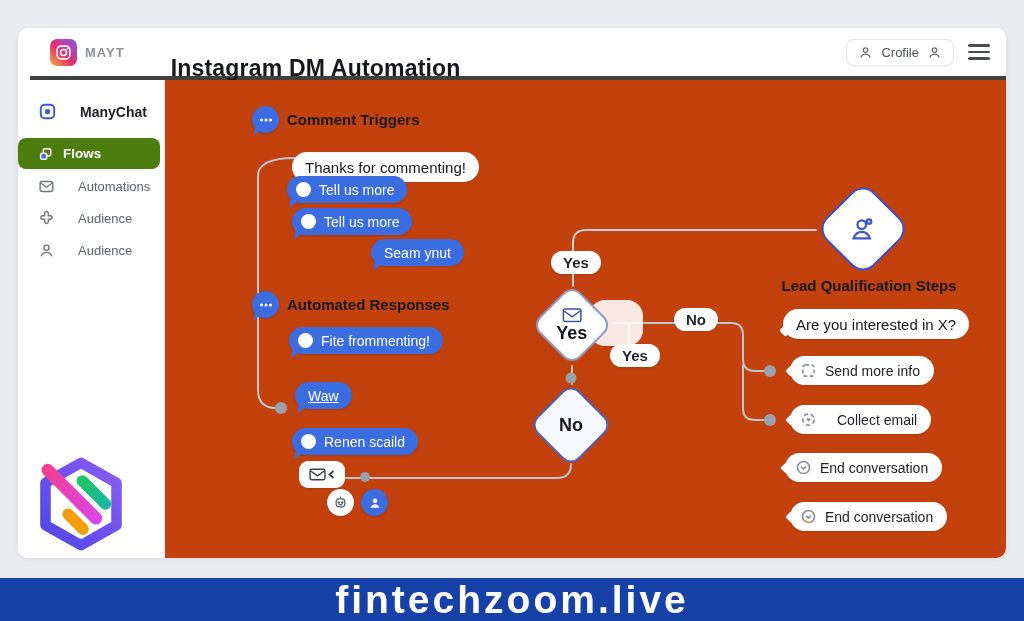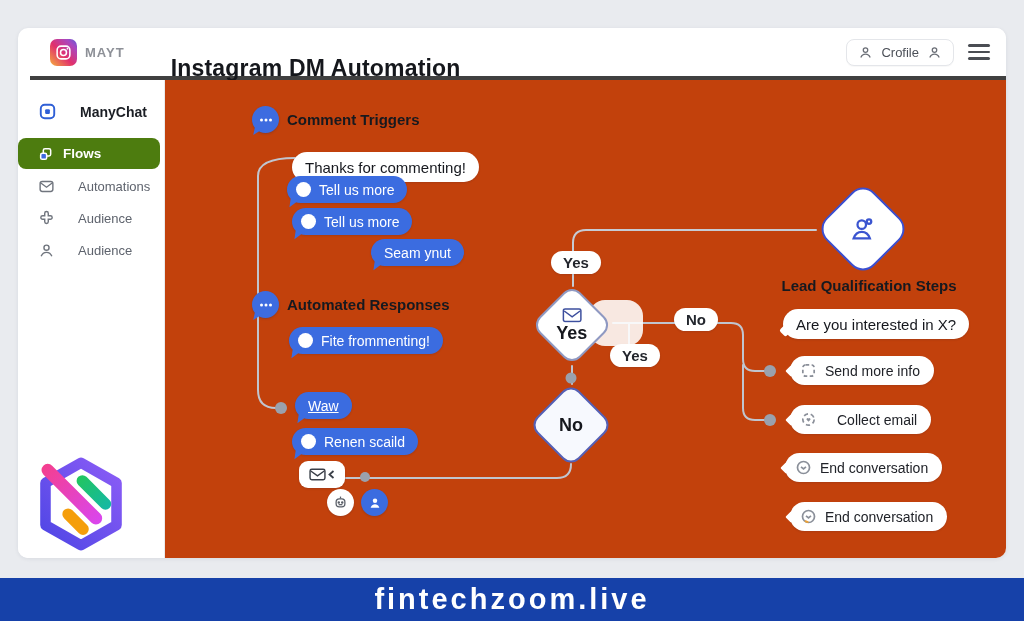--- a/index.html
+++ b/index.html
@@ -141,21 +141,21 @@
     box-shadow:0 1px 2px rgba(20,30,60,.18); cursor:pointer;
   }
   .mini-white { background:#fff; }
   .mini-blue  { background:#3b6ce0; }
 
   
   .footer-banner {
     position:absolute; left:0; right:0; bottom:0; height:43px;
     background:#1641a9; display:flex; align-items:center; justify-content:center;
   }
-  .footer-text { color:#fff; font-size:29px; font-weight:700; letter-spacing:3px;text-align:right; }
+  .footer-text { color:#fff; font-size:39px; font-weight:700; letter-spacing:3px;text-align:right; }
 </style>
 </head>
 <body>
 
 <div class="app-card">
 
   <div class="header">
     <div class="ig-logo">
       <svg width="17" height="17" viewBox="0 0 24 24" fill="none" stroke="#fff" stroke-width="2.2">
         <rect x="3" y="3" width="18" height="18" rx="5.5"></rect>
@@ -306,21 +306,21 @@
             <circle cx="11.5" cy="3" r="1.5"></circle>
           </g>
         </svg>
     </div>
     <div class="section-title" style="left:122px; top:216px;">Automated Responses</div>
 
     <div class="bubble bubble-blue" style="left:124px; top:247px;">
       <span class="b-dot"></span>
       <span>Fite frommenting!</span>
     </div>
-    <div class="bubble bubble-blue" style="left:130px; top:312px;text-decoration:underline;">
+    <div class="bubble bubble-blue" style="left:130px; top:302px;text-decoration:underline;">
       <span>Waw</span>
     </div>
     <div class="bubble bubble-blue" style="left:127px; top:348px;">
       <span class="b-dot"></span>
       <span>Renen scaild</span>
     </div>
 
     <div class="email-node">
       <svg width="17" height="13" viewBox="0 0 24 18" fill="none" stroke="#3a3f48" stroke-width="2">
         <rect x="1.5" y="1.5" width="21" height="15" rx="2.5"></rect>

